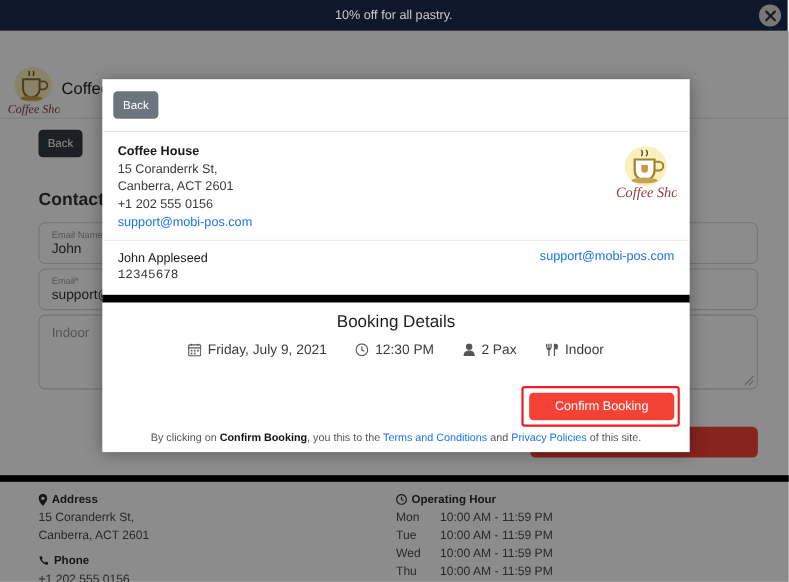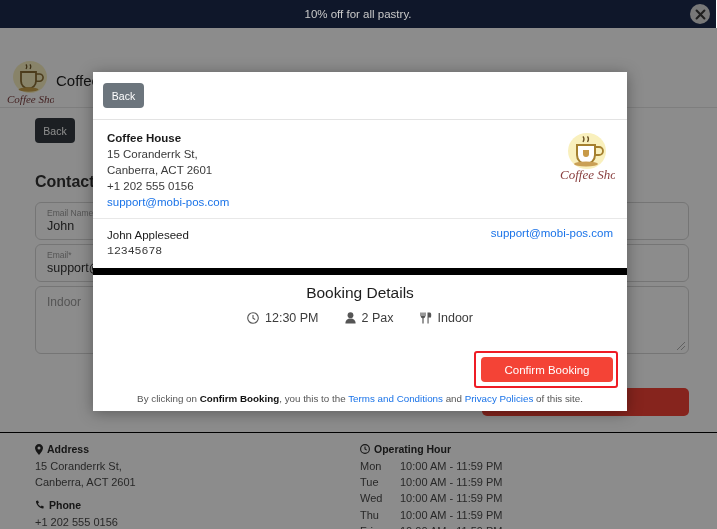--- a/index.html
+++ b/index.html
@@ -99,21 +99,21 @@
     position: absolute; right: 2px; bottom: 2px; width: 10px; height: 10px;
   }
   #bg-submit {
     position: absolute; left: 482px; top: 360px; width: 207px; height: 28px;
     border-radius: 5px; background: #f44336; border: none;
   }
 
   
   #footer {
     position: absolute; left: 0; top: 404px; width: 717px; bottom: 0;
-    background: #ffffff; border-top: 1px solid #000000;
+    background: #ffffff; border-top: 6px solid #000000;
   }
   .foot-col { position: absolute; top: 10px; }
   #foot-left { left: 35px; }
   #foot-right { left: 360px; }
   .foot-head {
     font-size: 10.5px; color: #2b2b2b; font-weight: bold;
     margin-bottom: 3px; display:flex; align-items:center; gap:4px;
   }
   .foot-line { font-size: 11px; color: #4a4a4a; line-height: 16px; }
   .foot-block { margin-bottom: 9px; }
@@ -349,20 +349,35 @@
     <div id="customer-phone">12345678</div>
     <a id="customer-email" class="link">support@mobi-pos.com</a>
   </div>
 
   <div id="details-block">
     <div id="details-title">Booking Details</div>
     <div id="details-row">
       <div class="detail-item">
         <span class="detail-icon">
           <svg width="12" height="12" viewBox="0 0 12 12">
+            <rect x="0.5" y="1.5" width="11" height="10" rx="1" fill="none" stroke="#555" stroke-width="1.1"></rect>
+            <path d="M0.5 4.2 H11.5" stroke="#555" stroke-width="1.1"></path>
+            <path d="M3 0.4 V2.4 M9 0.4 V2.4" stroke="#555" stroke-width="1.1"></path>
+            <rect x="2.4" y="6" width="1.5" height="1.5" fill="#555"></rect>
+            <rect x="5.3" y="6" width="1.5" height="1.5" fill="#555"></rect>
+            <rect x="8.2" y="6" width="1.5" height="1.5" fill="#555"></rect>
+            <rect x="2.4" y="8.6" width="1.5" height="1.5" fill="#555"></rect>
+            <rect x="5.3" y="8.6" width="1.5" height="1.5" fill="#555"></rect>
+          </svg>
+        </span>
+        <span>Friday, July 9, 2021</span>
+      </div>
+      <div class="detail-item">
+        <span class="detail-icon">
+          <svg width="12" height="12" viewBox="0 0 12 12">
             <circle cx="6" cy="6" r="5.3" fill="none" stroke="#555" stroke-width="1.1"></circle>
             <path d="M6 3 V6.2 L8.2 7.4" stroke="#555" stroke-width="1.1" fill="none"></path>
           </svg>
         </span>
         <span>12:30 PM</span>
       </div>
       <div class="detail-item">
         <span class="detail-icon">
           <svg width="11" height="12" viewBox="0 0 11 12">
             <circle cx="5.5" cy="3.2" r="2.9" fill="#555"></circle>

